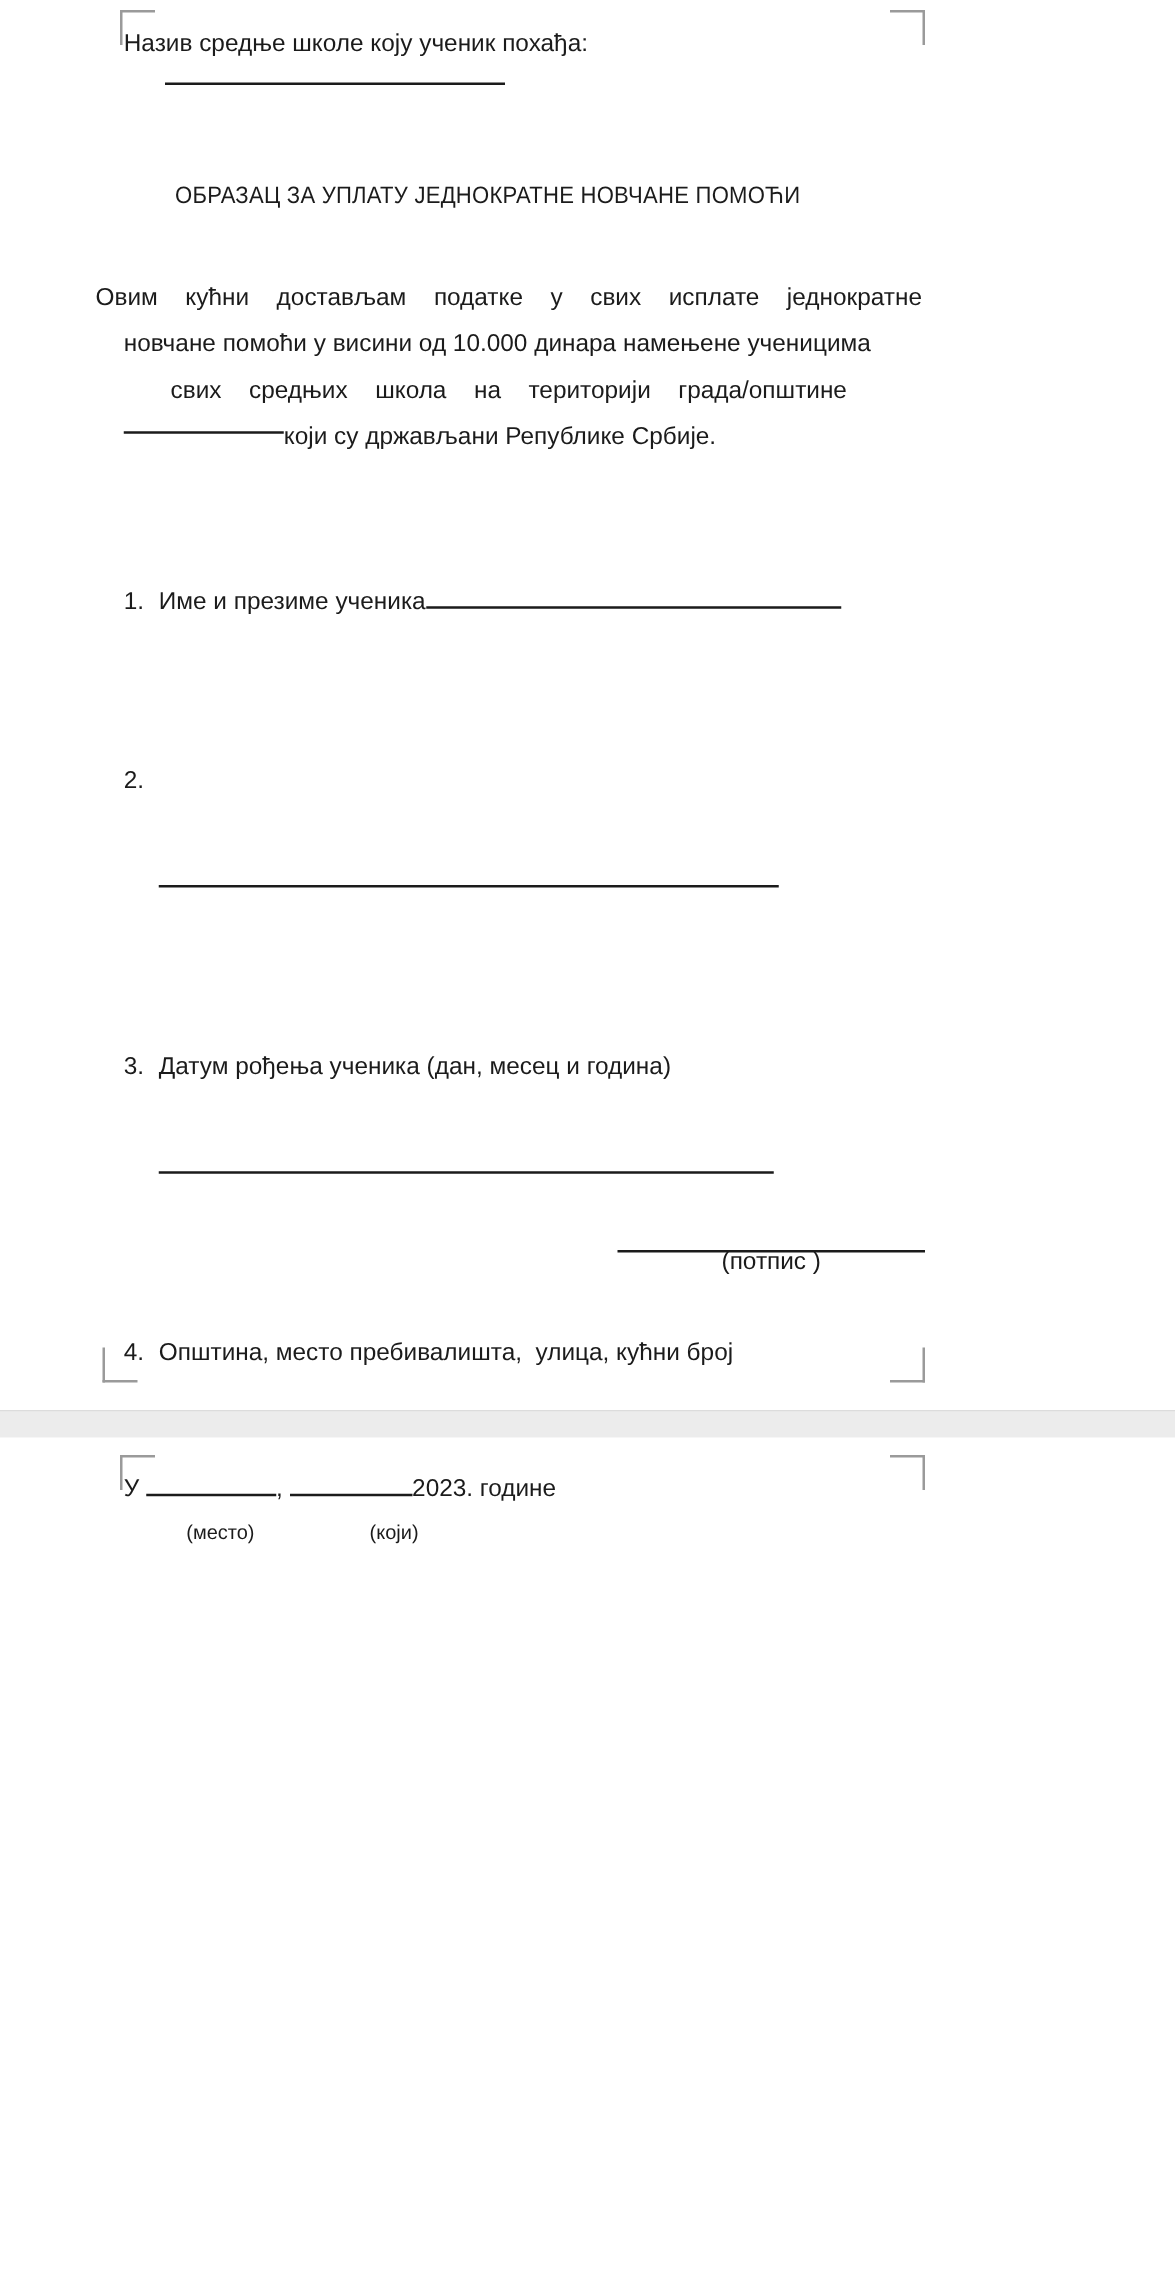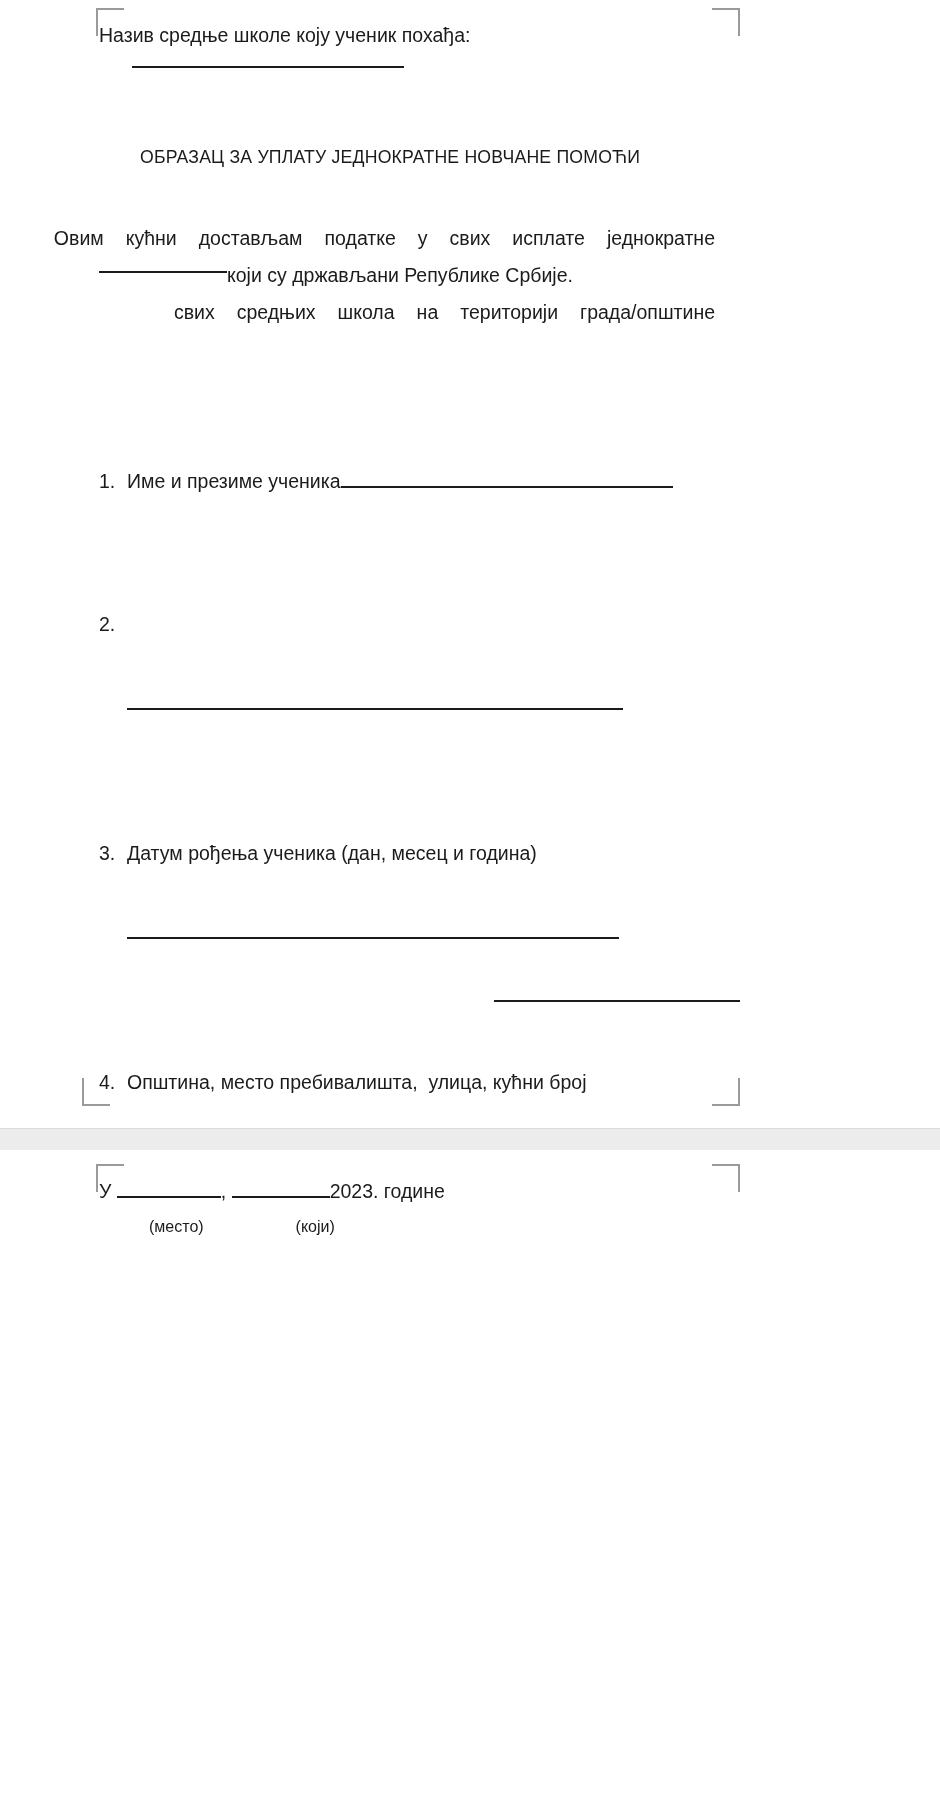--- a/index.html
+++ b/index.html
@@ -88,21 +88,21 @@
     width: 616px;
   }
   #intro .p-line {
     font-size: 19.5px;
     line-height: 37px;
     height: 37px;
     display: flex;
     white-space: pre;
   }
   #intro .p-line.justify {
-    justify-content: flex-end;
+    justify-content: center;
     gap: 22px;
   }
   #intro .p-line.flow {
     justify-content: flex-start;
   }
   .fill-short {
     display: inline-block;
     width: 128px;
     border-bottom: 2px solid #1b1b1b;
     height: 14px;
@@ -223,30 +223,33 @@
       <span>Овим</span>
       <span>кућни</span>
       <span>достављам</span>
       <span>податке</span>
       <span>у</span>
       <span>свих</span>
       <span>исплате</span>
       <span>једнократне</span>
     </div>
     <div class="p-line flow">
-      <span class="fill-short"></span><span>који су држављани Републике Србије.</span>
+      <span>новчане помоћи у висини од 10.000 динара намењене ученицима</span>
     </div>
     <div class="p-line justify">
       <span>свих</span>
       <span>средњих</span>
       <span>школа</span>
       <span>на</span>
       <span>територији</span>
       <span>града/општине</span>
     </div>
+    <div class="p-line flow">
+      <span class="fill-short"></span><span>који су држављани Републике Србије.</span>
+    </div>
   </div>
 
   <div id="list">
 
     <div class="li" style="margin-bottom:8px;">
       <div class="li-row">
         <span class="li-num">1.</span>
         <span class="li-text">Име и презиме ученика</span><span class="inline-rule" style="width:332px;"></span>
       </div>
     </div>
@@ -299,20 +302,21 @@
     <div class="li" style="margin-top:74px;">
       <div class="li-row">
         <span class="li-num">6.</span>
         <span class="li-text">Разред који ученик похађа: </span><span class="inline-rule" style="width:106px;"></span>
       </div>
     </div>
 
   </div>
 
   <div id="signature-rule"></div>
+  <div id="signature-label">(потпис )</div>
 
 </div>
 
 <div id="page-gap"></div>
 
 <div class="sheet" id="sheet-two">
   <div class="crop-mark crop-tl" style="left:96px; top:14px;"></div>
   <div class="crop-mark crop-tr" style="left:712px; top:14px;"></div>
 </div>
 

